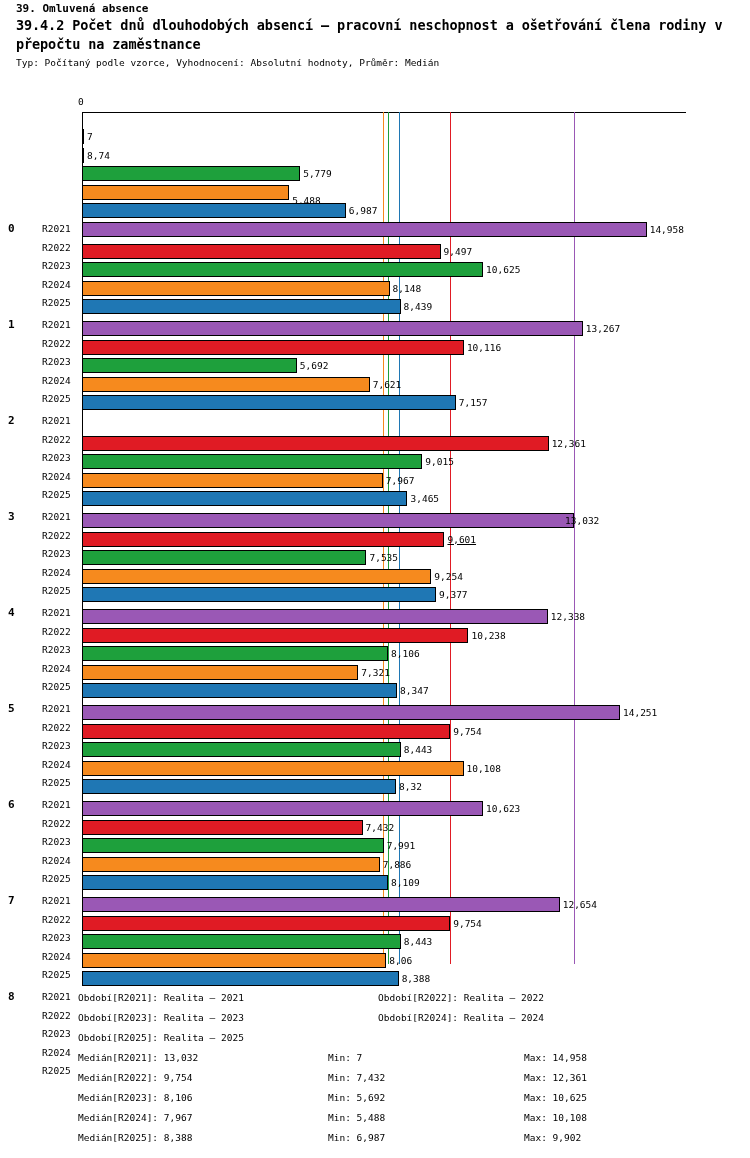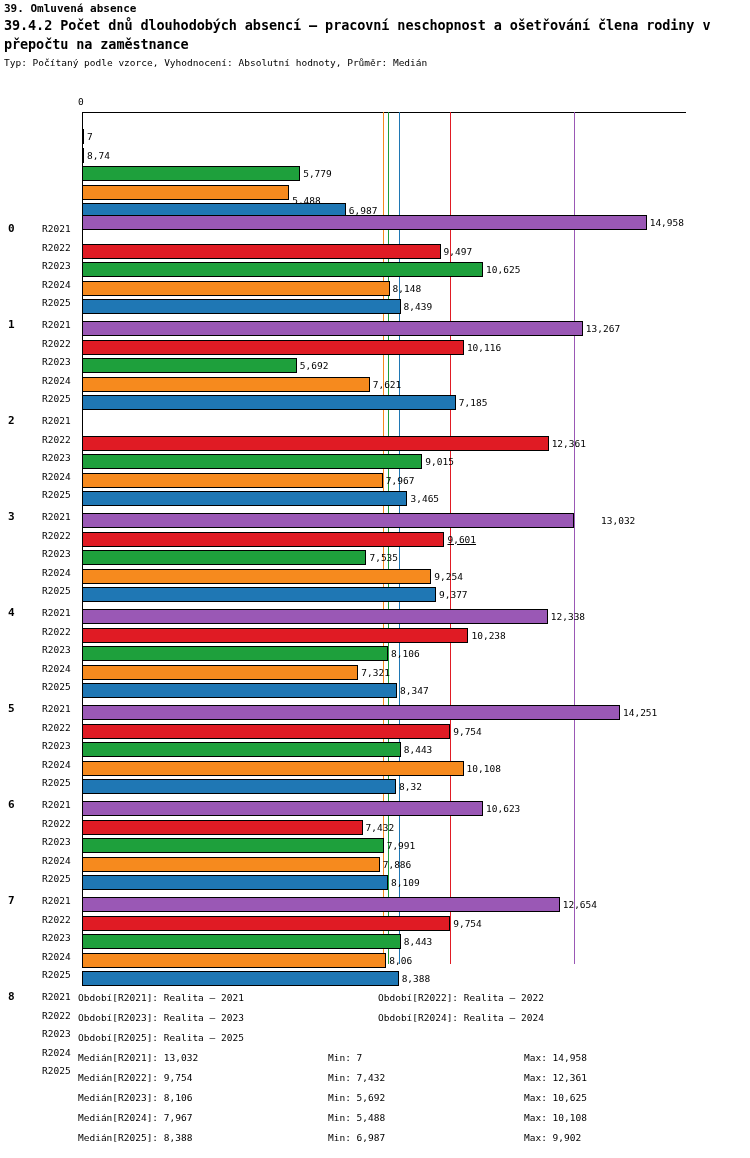--- a/index.html
+++ b/index.html
@@ -10,21 +10,21 @@
   body {
     width: 750px;
     height: 1158px;
     position: relative;
     font-family: "DejaVu Sans Mono", monospace;
     font-size: 11px;
     color: #000000;
     overflow: hidden;
   }
   .hdr {
-    padding: 2px 4px 0 4px;
+    padding: 2px 4px 0 16px;
   }
   .hdr-sup {
     font-size: 11px;
     font-weight: bold;
     line-height: 14px;
   }
   .hdr-title {
     font-size: 13.5px;
     font-weight: bold;
     line-height: 19px;
@@ -165,21 +165,21 @@
         <div class="bar-val" style="left: 221.157px;">5,779</div>
       </div>
       <div class="bar-row" style="top: 72.8px; width: 604px;">
         <div class="bar" style="width: 207.172px; background: rgb(246, 138, 30);"></div>
         <div class="bar-val" style="left: 210.172px; margin-top: 8px;">5,488</div>
       </div>
       <div class="bar-row" style="top: 91.4px; width: 604px;">
         <div class="bar" style="width: 263.759px; background: rgb(31, 119, 180);"></div>
         <div class="bar-val" style="left: 266.759px;">6,987</div>
       </div>
-      <div class="bar-row" style="top: 103px; width: 604px;">
+      <div class="bar-row" style="top: 110px; width: 604px;">
         <div class="bar" style="width: 564.664px; background: rgb(154, 88, 181);"></div>
         <div class="bar-val" style="left: 567.664px;">14,958</div>
       </div>
       <div class="bar-row" style="top: 131.6px; width: 604px;">
         <div class="bar" style="width: 358.512px; background: rgb(224, 27, 36);"></div>
         <div class="bar-val" style="left: 361.512px;">9,497</div>
       </div>
       <div class="bar-row" style="top: 150.2px; width: 604px;">
         <div class="bar" style="width: 401.094px; background: rgb(30, 160, 60);"></div>
         <div class="bar-val" style="left: 404.094px;">10,625</div>
@@ -203,41 +203,41 @@
       <div class="bar-row" style="top: 246.2px; width: 604px;">
         <div class="bar" style="width: 214.873px; background: rgb(30, 160, 60);"></div>
         <div class="bar-val" style="left: 217.873px;">5,692</div>
       </div>
       <div class="bar-row" style="top: 264.8px; width: 604px;">
         <div class="bar" style="width: 287.693px; background: rgb(246, 138, 30);"></div>
         <div class="bar-val" style="left: 290.693px;">7,621</div>
       </div>
       <div class="bar-row" style="top: 283.4px; width: 604px;">
         <div class="bar" style="width: 373.8px; background: rgb(31, 119, 180);"></div>
-        <div class="bar-val" style="left: 376.8px;">7,185</div>
+        <div class="bar-val" style="left: 376.8px;">7,157</div>
       </div>
       <div class="bar-row" style="top: 323.6px; width: 604px;">
         <div class="bar" style="width: 466.628px; background: rgb(224, 27, 36);"></div>
         <div class="bar-val" style="left: 469.628px;">12,361</div>
       </div>
       <div class="bar-row" style="top: 342.2px; width: 604px;">
         <div class="bar" style="width: 340.316px; background: rgb(30, 160, 60);"></div>
         <div class="bar-val" style="left: 343.316px;">9,015</div>
       </div>
       <div class="bar-row" style="top: 360.8px; width: 604px;">
         <div class="bar" style="width: 300.754px; background: rgb(246, 138, 30);"></div>
         <div class="bar-val" style="left: 303.754px;">7,967</div>
       </div>
       <div class="bar-row" style="top: 379.4px; width: 604px;">
         <div class="bar" style="width: 325.481px; background: rgb(31, 119, 180);"></div>
         <div class="bar-val" style="left: 328.481px;">3,465</div>
       </div>
       <div class="bar-row" style="top: 401px; width: 604px;">
         <div class="bar" style="width: 491.958px; background: rgb(154, 88, 181);"></div>
-        <div class="bar-val" style="left: 519px;">13,032</div>
+        <div class="bar-val" style="left: 483px;">13,032</div>
       </div>
       <div class="bar-row" style="top: 419.6px; width: 604px;">
         <div class="bar" style="width: 362.438px; background: rgb(224, 27, 36);"></div>
         <div class="bar-val" style="left: 365.438px; text-decoration: underline;">9,601</div>
       </div>
       <div class="bar-row" style="top: 438.2px; width: 604px; text-align: center;">
         <div class="bar" style="width: 284.446px; background: rgb(30, 160, 60);"></div>
         <div class="bar-val" style="left: 287.446px;">7,535</div>
       </div>
       <div class="bar-row" style="top: 456.8px; width: 604px;">

